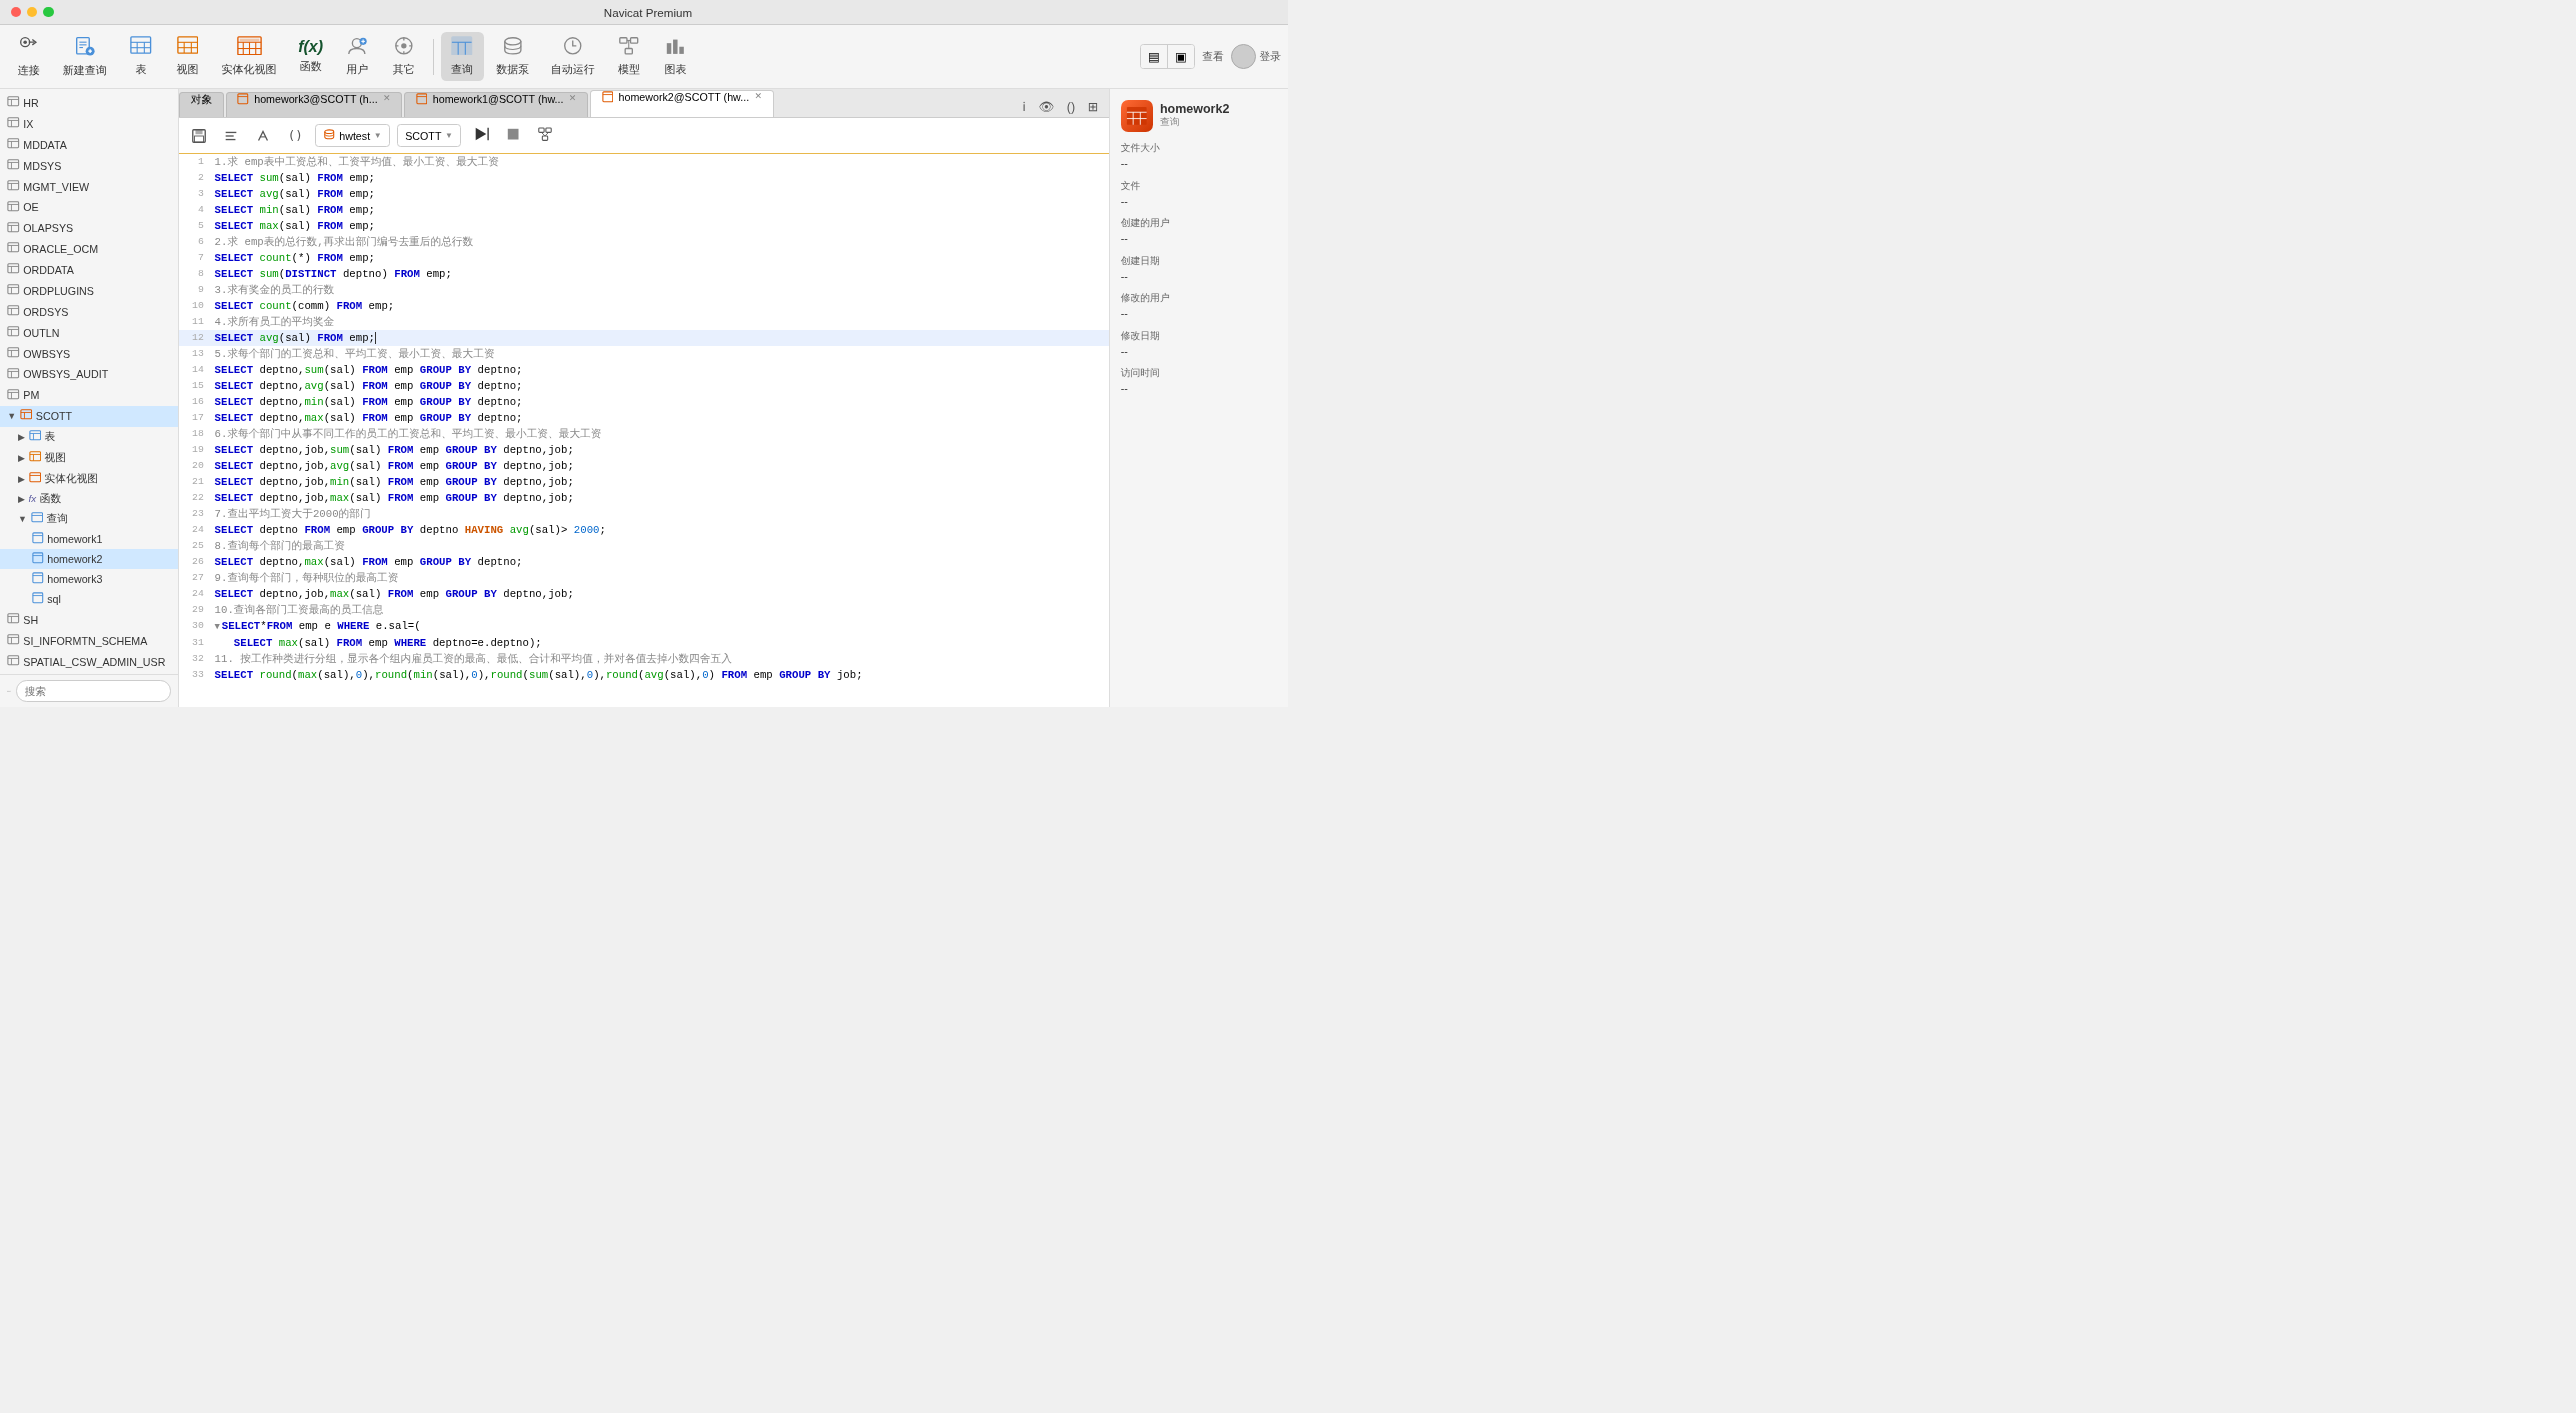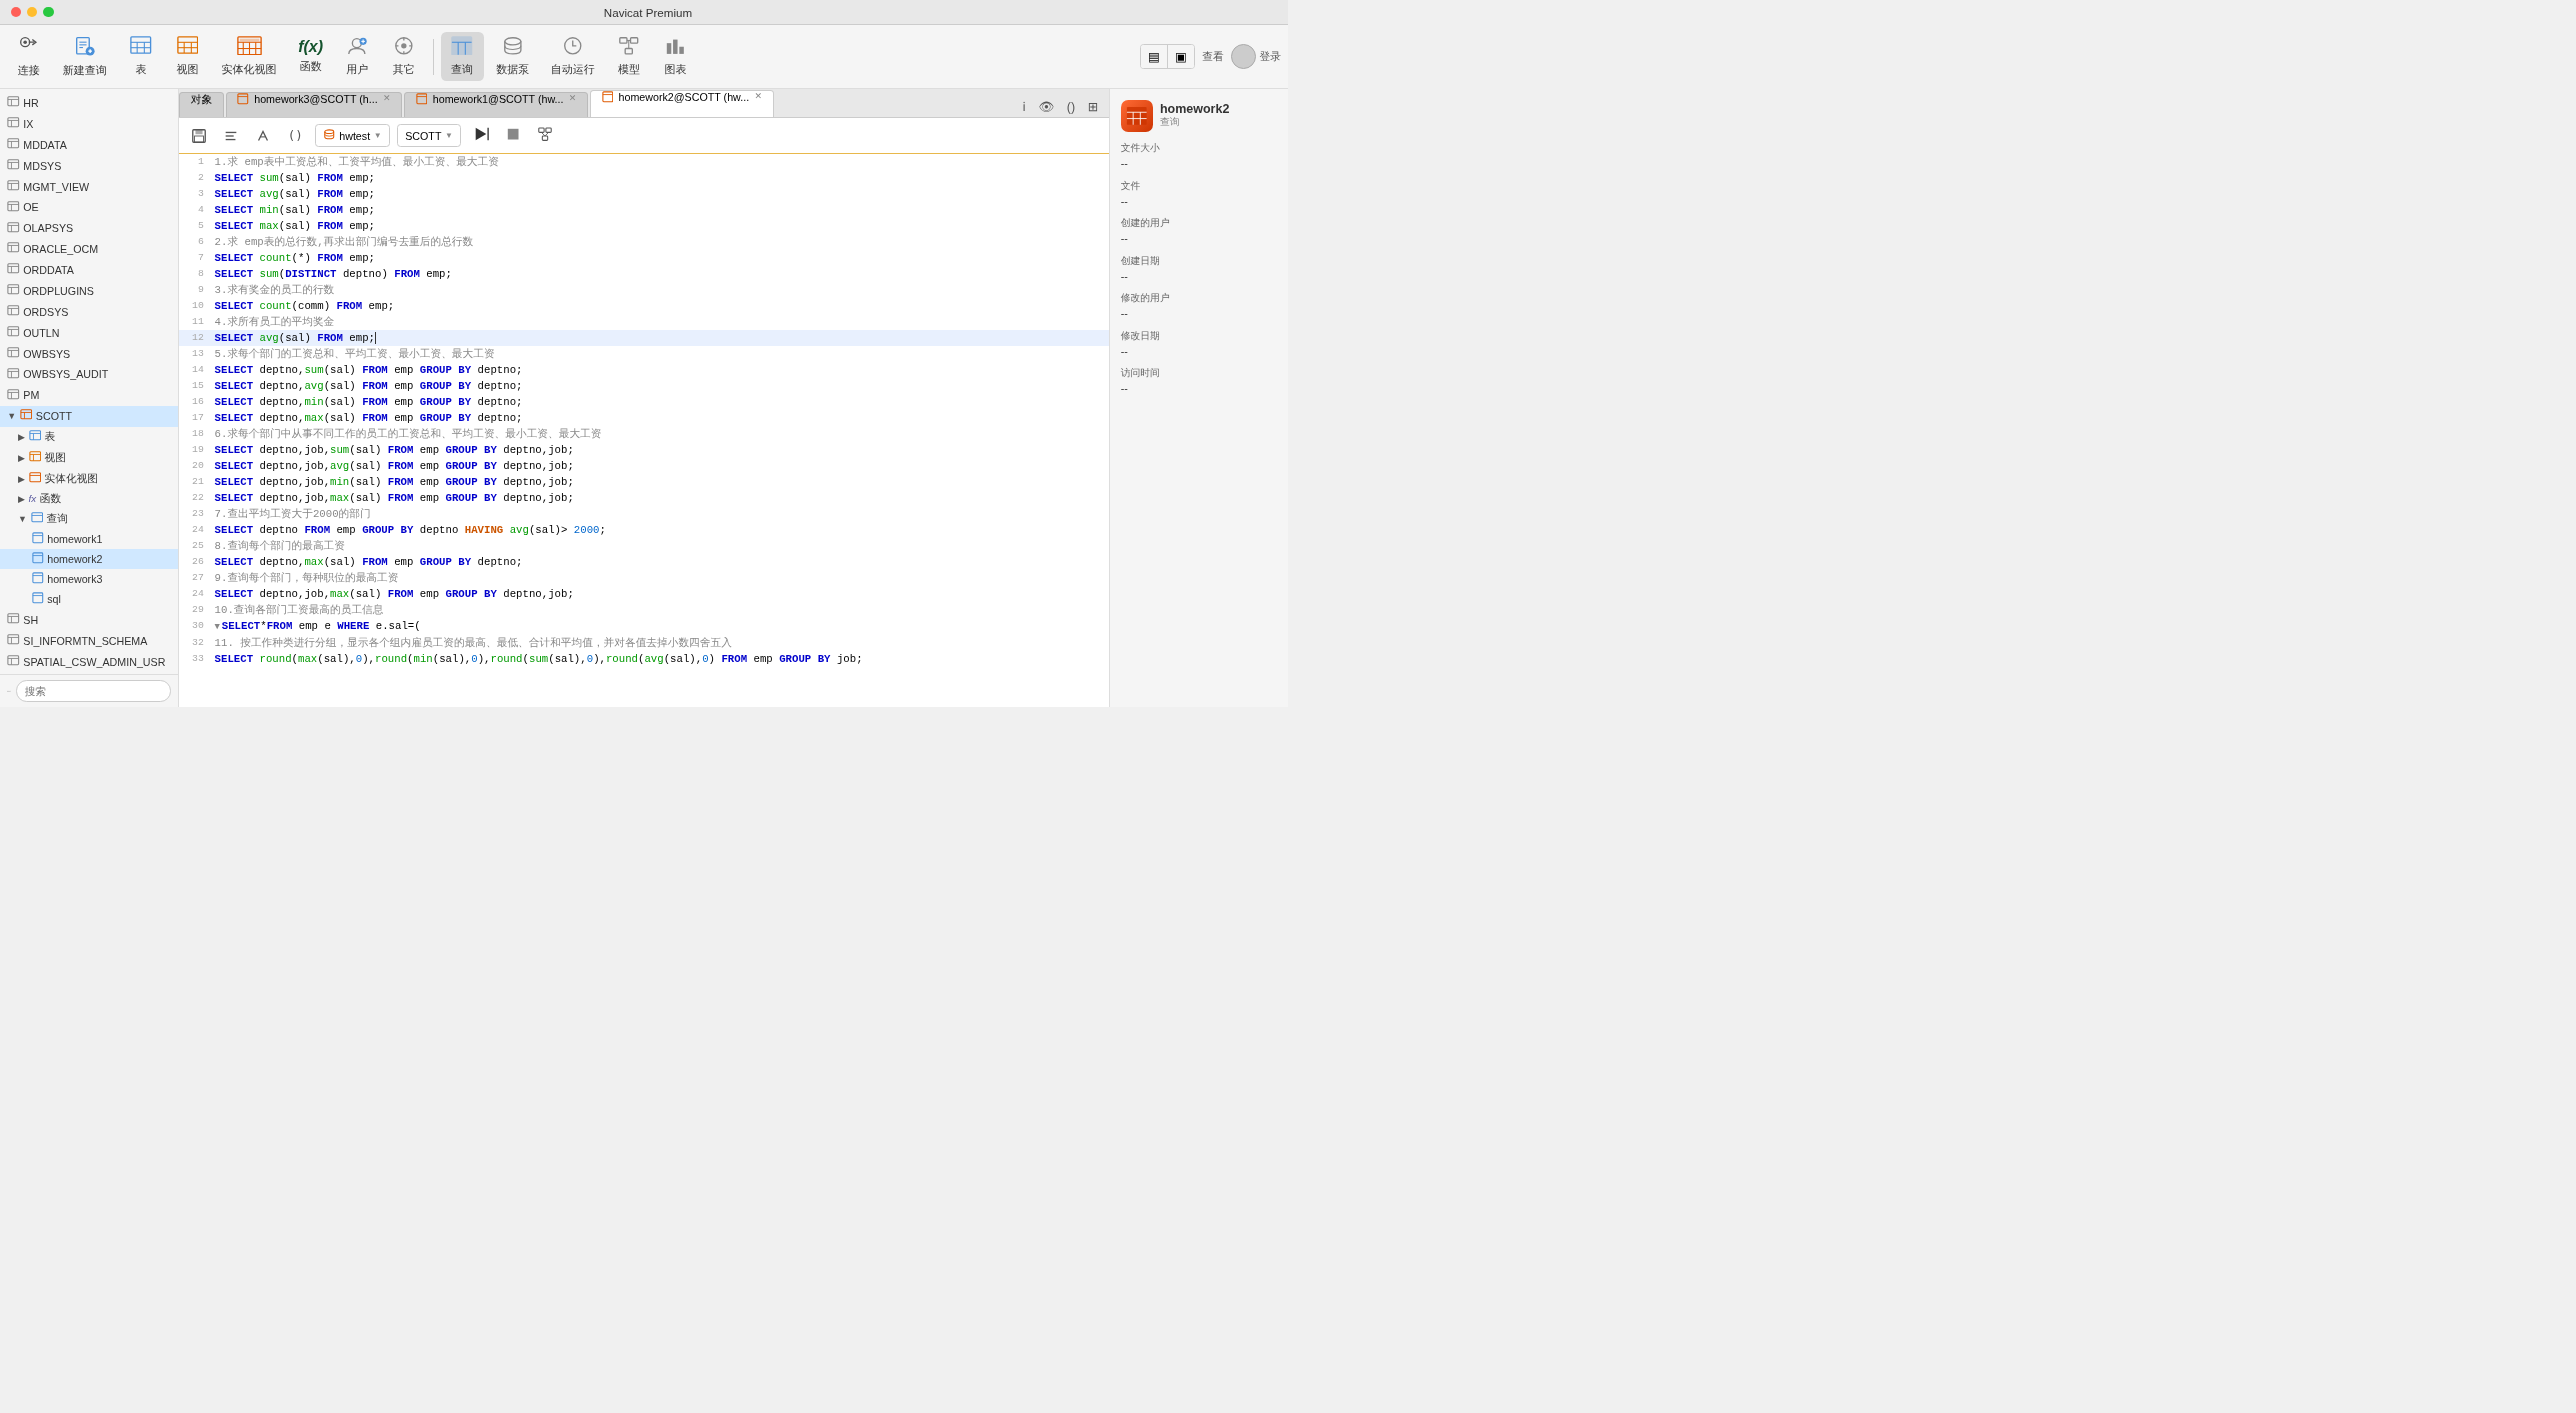--- a/index.html
+++ b/index.html
@@ -996,20 +996,24 @@
       </div>
       <div class="code-line">
         <span class="line-num">29</span>
         <span class="line-content comment">10.查询各部门工资最高的员工信息</span>
       </div>
       <div class="code-line">
         <span class="line-num">30</span>
         <span class="line-content"><span class="expand-btn" style="color:#888;cursor:pointer;">▼</span><span class="kw">SELECT</span>*<span class="kw">FROM</span> emp e <span class="kw">WHERE</span> e.sal=(</span>
       </div>
       <div class="code-line">
+        <span class="line-num">31</span>
+        <span class="line-content">   <span class="kw">SELECT</span> <span class="fn">max</span>(sal) <span class="kw">FROM</span> emp <span class="kw">WHERE</span> deptno=e.deptno);</span>
+      </div>
+      <div class="code-line">
         <span class="line-num">32</span>
         <span class="line-content comment">11. 按工作种类进行分组，显示各个组内雇员工资的最高、最低、合计和平均值，并对各值去掉小数四舍五入</span>
       </div>
       <div class="code-line">
         <span class="line-num">33</span>
         <span class="line-content"><span class="kw">SELECT</span> <span class="fn">round</span>(<span class="fn">max</span>(sal),<span class="num">0</span>),<span class="fn">round</span>(<span class="fn">min</span>(sal),<span class="num">0</span>),<span class="fn">round</span>(<span class="fn">sum</span>(sal),<span class="num">0</span>),<span class="fn">round</span>(<span class="fn">avg</span>(sal),<span class="num">0</span>) <span class="kw">FROM</span> emp <span class="kw">GROUP BY</span> job;</span>
       </div>
     </div>
   </div>
 

